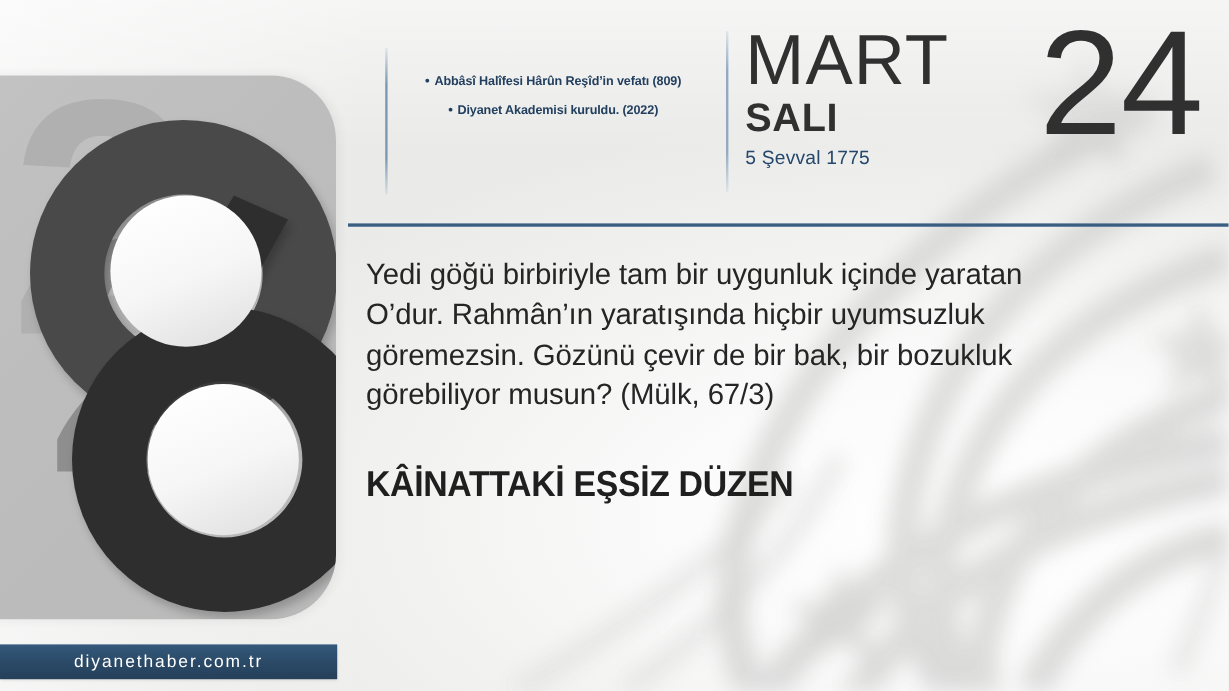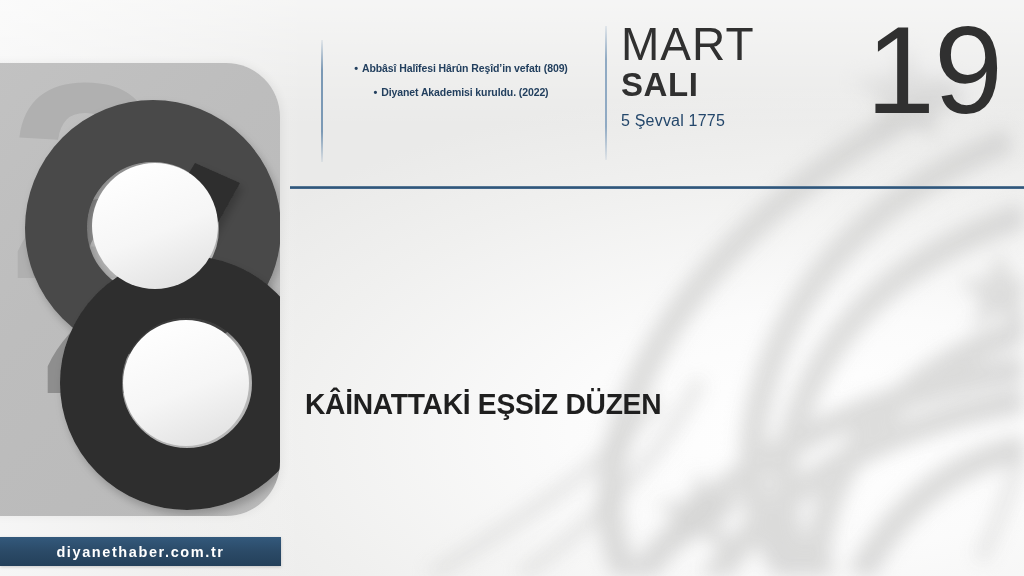--- a/index.html
+++ b/index.html
@@ -111,21 +111,21 @@
   }
 
   
   .date-block {
     position: absolute;
     left: 621px;
     top: 22px;
     width: 230px;
   }
   .month {
-    font-size: 46px;
+    font-size: 59px;
     line-height: 0.96;
     letter-spacing: 1px;
     color: #303030;
     font-weight: 400;
   }
   .weekday {
     font-size: 33px;
     line-height: 1.05;
     letter-spacing: 0.6px;
     color: #303030;
@@ -187,21 +187,21 @@
     height: 29px;
     background: linear-gradient(to bottom, #33597c 0%, #2b4a67 50%, #24405a 100%);
     display: flex;
     align-items: center;
     justify-content: center;
     box-shadow: 0 1px 3px rgba(0,0,0,0.18);
   }
   .footer-bar .site {
     color: #ffffff;
     font-size: 14.5px;
-    font-weight: bold;
+    font-weight: normal;
     letter-spacing: 1.6px;
   }
 </style>
 </head>
 <body>
 
 <div id="page">
 
   <div class="bg-base"></div>
   <div class="bg-pattern">
@@ -280,22 +280,23 @@
       <span>Diyanet Akademisi kuruldu. (2022)</span>
     </div>
   </div>
 
   <div class="date-block">
     <div class="month">MART</div>
     <div class="weekday">SALI</div>
     <div class="hijri">5 Şevval 1775</div>
   </div>
 
-  <div class="day-number">19</div>
-
+  <div class="day-number">24</div>
+
+  <div class="quote">Yedi göğü birbiriyle tam bir uygunluk içinde yaratan O’dur. Rahmân’ın yaratışında hiçbir uyumsuzluk göremezsin. Gözünü çevir de bir bak, bir bozukluk görebiliyor musun? (Mülk, 67/3)</div>
 
   <div class="headline">KÂİNATTAKİ EŞSİZ DÜZEN</div>
 
   <div class="footer-bar">
     <span class="site">diyanethaber.com.tr</span>
   </div>
 
 </div>
 
 </body></html>

